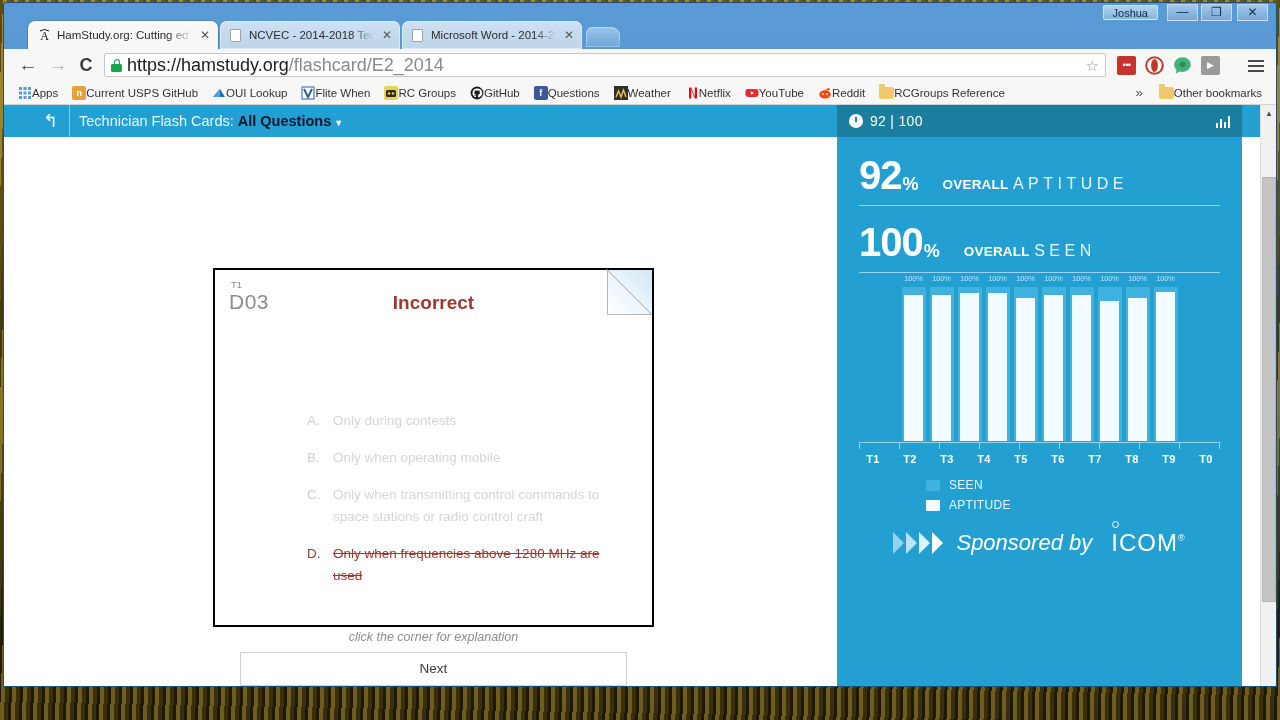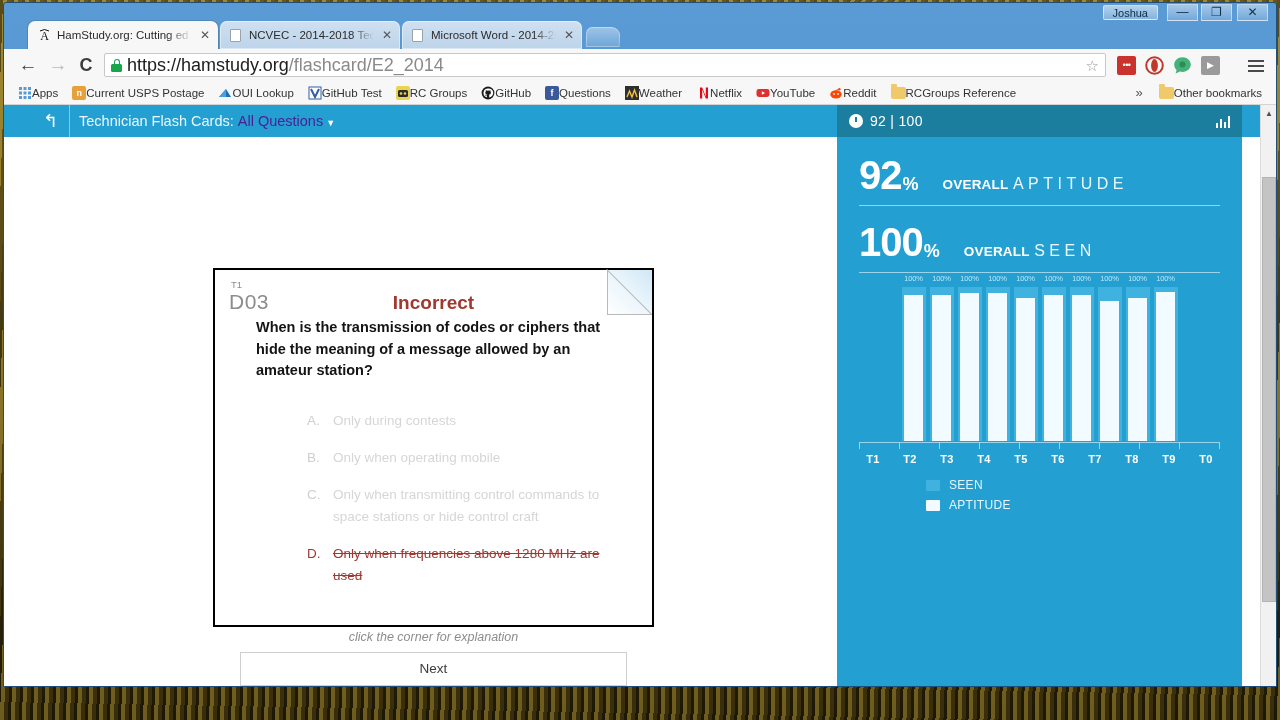--- a/index.html
+++ b/index.html
@@ -134,21 +134,21 @@
               background:#c4c4c4; border:1px solid #b3b3b3; }
 
   
   #site-header { position:absolute; left:0; top:0; right:16px; height:32px; background:#23a0d1; }
   #back-arrow { position:absolute; left:28px; top:0; width:38px; height:32px;
                 color:#fff; font-size:18px; line-height:32px; text-align:center;
                 border-right:1px solid rgba(255,255,255,.45); }
   #header-title { position:absolute; left:75px; top:0; height:32px; line-height:32px;
                   color:#fff; font-size:14.5px; }
   #header-title .label { color:#eaf7ff; }
-  #header-title .sel { color:#4c1d95; font-weight:normal; margin-left:4px; }
+  #header-title .sel { color:#0f172a; font-weight:bold; margin-left:4px; }
   #header-title .caret { font-size:9px; margin-left:3px; }
 
   
   #card {
     position:absolute; left:209px; top:163px; width:441px; height:359px;
     background:#fff; border:2px solid #000;
   }
   #qid { position:absolute; left:14px; top:10px; color:#8d8d8d; line-height:1; }
   #qid .grp { font-size:9.5px; display:block; margin-left:2px; }
   #qid .num { font-size:21px; display:block; margin-top:1px; letter-spacing:.5px; }
@@ -338,39 +338,39 @@
                 <rect x="1" y="10" width="3" height="3"></rect>
                 <rect x="5.5" y="10" width="3" height="3"></rect>
                 <rect x="10" y="10" width="3" height="3"></rect>
               </g>
             </svg>
         </span>
         <span>Apps</span>
       </div>
       <div class="bm">
         <span class="bmico" style="background:#e6a13c">n</span>
-        <span>Current USPS Postage</span>
+        <span>Current USPS GitHub</span>
       </div>
       <div class="bm">
         <span class="bmico">
           <svg width="14" height="14" viewBox="0 0 14 14">
               <path d="M1 11 L8 3 L13 11 Z" fill="#1d6fb8"></path>
               <path d="M1 11 L8 3 L8 11 Z" fill="#4b9ee0"></path>
             </svg>
         </span>
         <span>OUI Lookup</span>
       </div>
       <div class="bm">
         <span class="bmico">
           <svg width="14" height="14" viewBox="0 0 14 14">
               <rect x="1" y="1" width="12" height="12" fill="#fff" stroke="#2e5fa3"></rect>
               <path d="M3 3 L7 11 L11 3" stroke="#2e5fa3" stroke-width="2" fill="none"></path>
             </svg>
         </span>
-        <span>GitHub Test</span>
+        <span>Flite When</span>
       </div>
       <div class="bm">
         <span class="bmico" style="background:#e8d44d">
           <svg width="14" height="14" viewBox="0 0 14 14">
               <rect x="2" y="4" width="10" height="7" rx="1.5" fill="#2b2b2b"></rect>
               <circle cx="5" cy="7.5" r="1.3" fill="#e8d44d"></circle>
               <circle cx="9" cy="7.5" r="1.3" fill="#e8d44d"></circle>
             </svg>
         </span>
         <span>RC Groups</span>
@@ -445,33 +445,32 @@
           <span class="label">Technician Flash Cards:</span><span class="sel">All Questions</span><span class="caret">▼</span>
         </div>
       </div>
 
       <div id="card">
         <div id="qid">
           <span class="grp">T1</span>
           <span class="num">D03</span>
         </div>
         <div id="verdict">Incorrect</div>
-        <div id="question">When is the transmission of codes or ciphers that hide the meaning of a message allowed by an amateur station?</div>
         <div id="answers">
           <div class="ans dim">
             <span class="ltr">A.</span>
             <span class="txt">Only during contests</span>
           </div>
           <div class="ans dim">
             <span class="ltr">B.</span>
             <span class="txt">Only when operating mobile</span>
           </div>
           <div class="ans dim">
             <span class="ltr">C.</span>
-            <span class="txt">Only when transmitting control commands to space stations or hide control craft</span>
+            <span class="txt">Only when transmitting control commands to space stations or radio control craft</span>
           </div>
           <div class="ans wrong">
             <span class="ltr">D.</span>
             <span class="txt">Only when frequencies above 1280 MHz are used</span>
           </div>
         </div>
         <div id="corner-fold"></div>
       </div>
 
       <div id="next-btn">Next</div>
@@ -595,20 +594,30 @@
             <div class="leg">
               <span class="sw" style="background: rgb(63, 178, 224);"></span>
               <span class="nm">SEEN</span>
             </div>
             <div class="leg">
               <span class="sw" style="background: rgb(242, 251, 255);"></span>
               <span class="nm">APTITUDE</span>
             </div>
           </div>
 
+          <div id="sponsor">
+            <span id="chevrons">
+                <i></i>
+                <i></i>
+                <i></i>
+                <i></i>
+              </span>
+            <span id="sponsor-text">Sponsored by</span>
+            <span id="icom"><span class="dot"></span><span>ICOM</span><span class="reg">®</span></span>
+          </div>
 
         </div>
       </div>
 
       <div id="scrollbar">
         <div class="sb-arrow" id="sb-up">▲</div>
         <div id="sb-thumb"></div>
         <div class="sb-arrow" id="sb-down">▼</div>
       </div>
 

